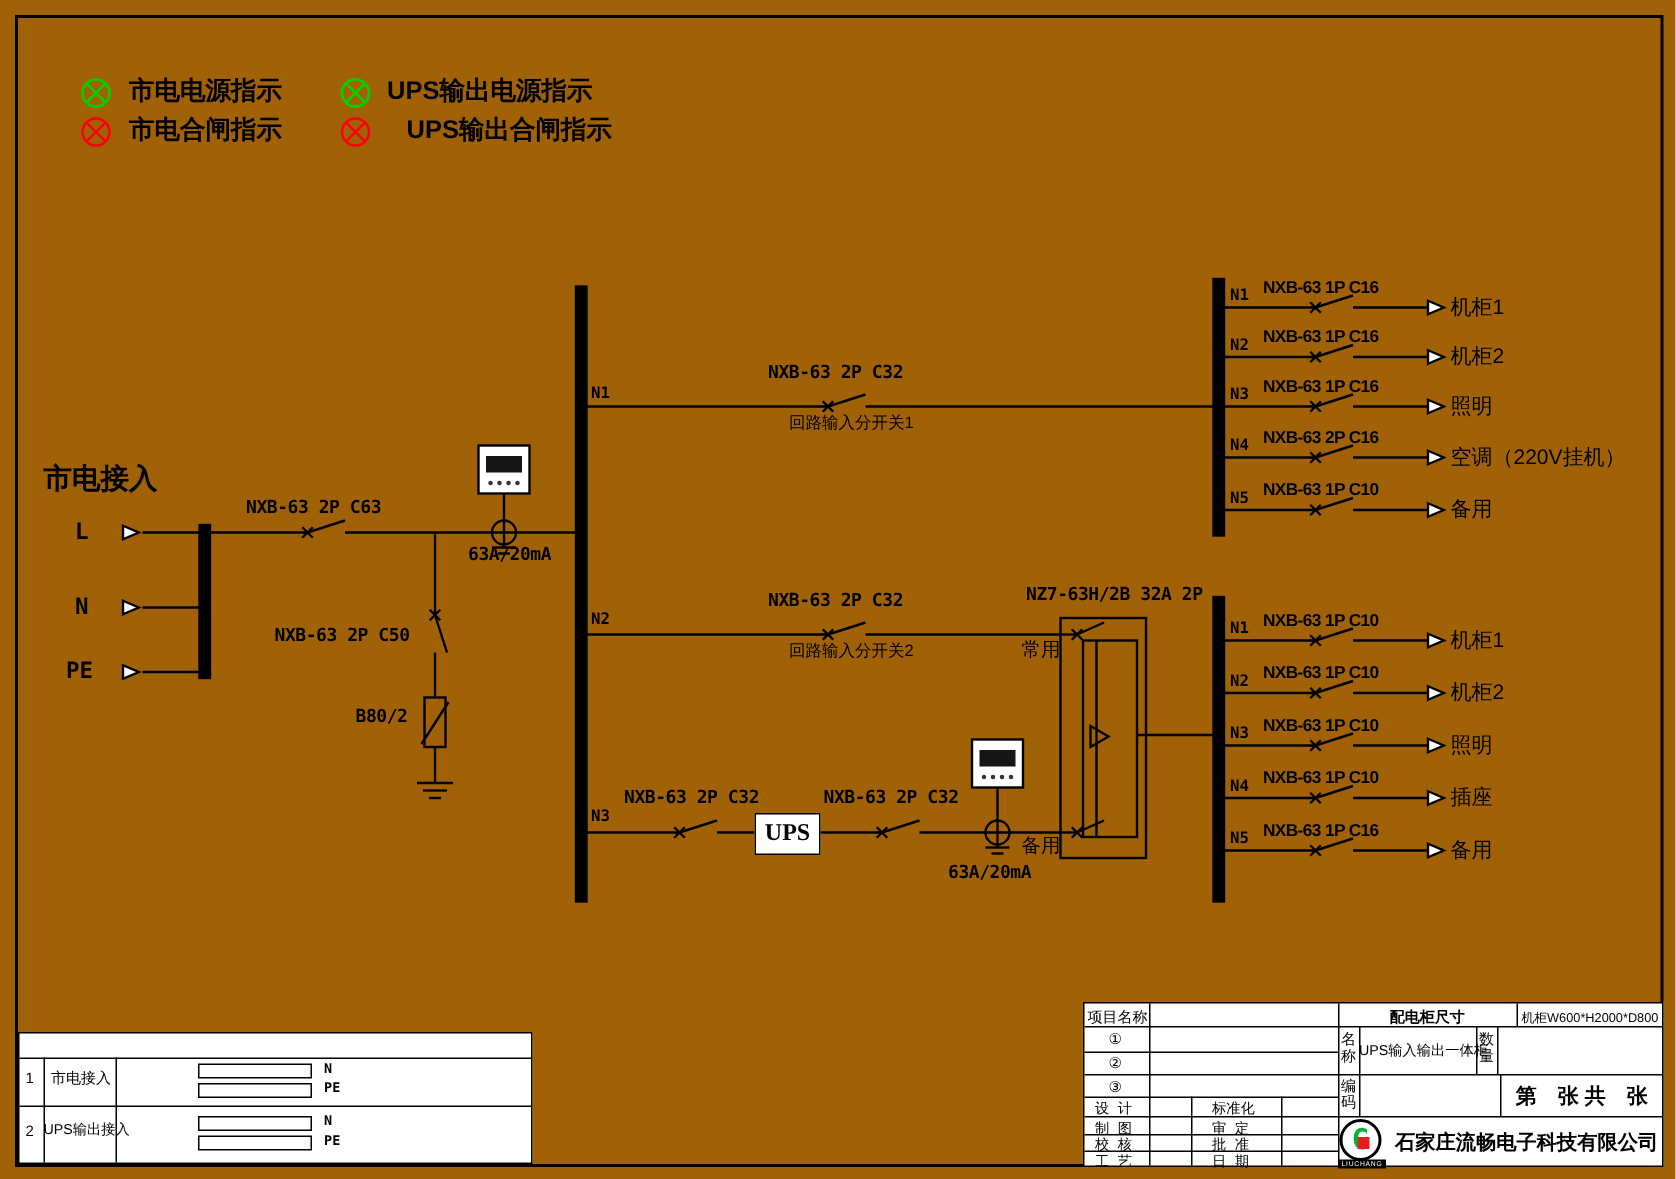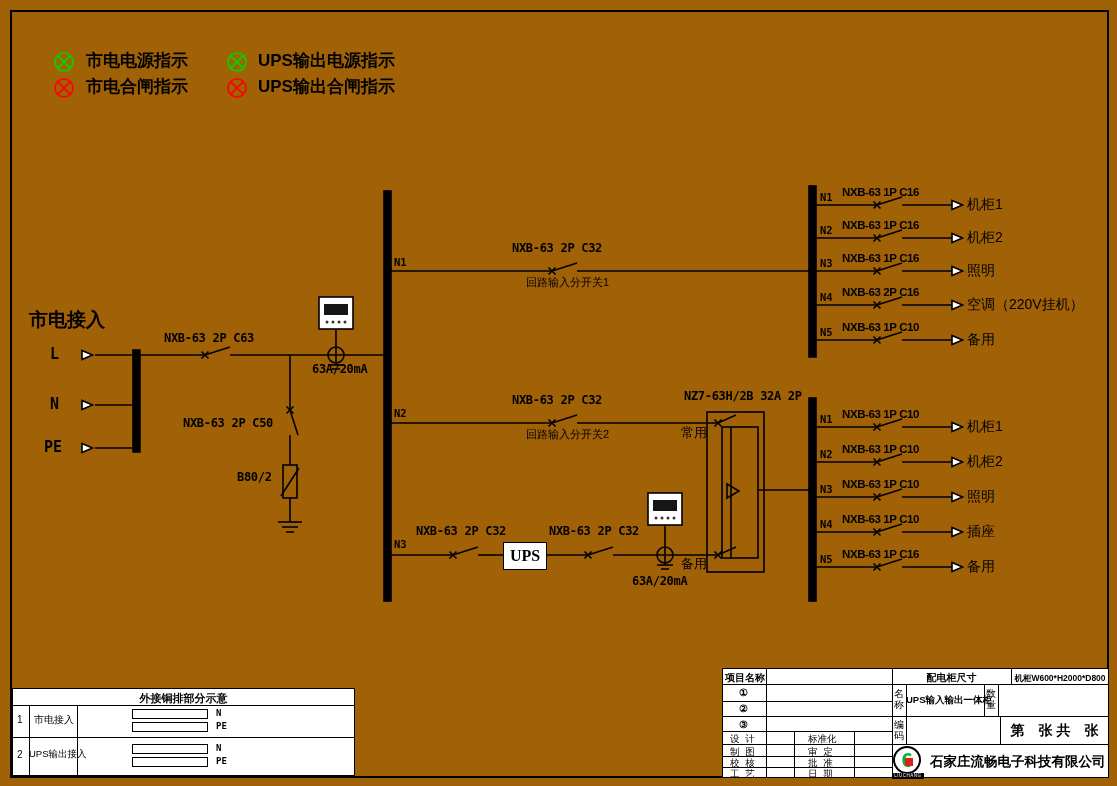--- a/index.html
+++ b/index.html
@@ -20,21 +20,21 @@
   .upsbox{position:absolute;left:503px;top:542px;width:42px;height:26px;border:1.6px solid #000;
           display:flex;align-items:center;justify-content:center;
           font-family:Liberation Serif, serif;font-weight:bold;font-size:16px;background:#fff;}
   
   #bbt{position:absolute;left:12px;top:688px;width:341px;height:86px;border:1.6px solid #000;background:#fff;}
   #bbt .hline,#bbt .vline,#tb .hline,#tb .vline{position:absolute;background:#000;}
   .bar{position:absolute;width:74px;height:8px;border:1.5px solid #000;background:#fff;}
   .barlbl{position:absolute;font-family:"DejaVu Sans Mono",monospace;font-weight:bold;font-size:9px;}
   
   #tb{position:absolute;left:722px;top:668px;width:385px;height:108px;border:1.4px solid #000;background:#fff;}
-  .tbl{position:absolute;font-size:10px;white-space:nowrap;font-weight:bold;}
+  .tbl{position:absolute;font-size:10px;white-space:nowrap;}
   .tbs{position:absolute;font-size:9.5px;white-space:nowrap;font-family:Liberation Mono, monospace;}
   .vert{position:absolute;width:12px;font-size:10px;line-height:11px;word-break:break-all;text-align:center;white-space:normal;}
   #logo{position:absolute;left:170px;top:77px;width:24px;height:24px;border:2.5px solid #000;border-radius:50%;
         display:flex;align-items:center;justify-content:center;}
   #logo .g{font-family:"DejaVu Sans Mono",monospace;font-weight:bold;font-size:19px;color:#00b43c;line-height:1;}
   #logo .sq{position:absolute;width:8px;height:8px;background:#e02020;left:10px;top:10px;}
   #logoband{position:absolute;left:169px;top:104px;width:32px;height:6px;background:#000;color:#fff;
             font-size:4.5px;text-align:center;line-height:6px;letter-spacing:0.5px;overflow:hidden;}
 </style>
 </head>
@@ -217,21 +217,21 @@
           </g>
           <line x1="902" y1="567" x2="952" y2="567"></line>
           <use href="#arr" x="952" y="567"></use>
       </g>
     </g>
   </svg>
 
   <div class="t zh17" style="left:86px;top:52px">市电电源指示</div>
   <div class="t zh17" style="left:258px;top:52px">UPS输出电源指示</div>
   <div class="t zh17" style="left:86px;top:78px">市电合闸指示</div>
-  <div class="t zh17" style="left:258px;top:78px">UPS输出合闸指示</div>
+  <div class="t zh17" style="left:271px;top:78px">UPS输出合闸指示</div>
 
   <div class="t title" style="left:29px;top:310px">市电接入</div>
   <div class="t mono15" style="left:50px;top:346px">L</div>
   <div class="t mono15" style="left:50px;top:396px">N</div>
   <div class="t mono15" style="left:44px;top:439px">PE</div>
   <div class="t mono" style="left:164px;top:332px">NXB-63 2P C63</div>
   <div class="t mono" style="left:183px;top:417px">NXB-63 2P C50</div>
   <div class="t mono" style="left:237px;top:471px">B80/2</div>
   <div class="t mono" style="left:312px;top:363px">63A/20mA</div>
 
@@ -281,21 +281,20 @@
   <div class="t zh14" style="left:967px;top:524px">插座</div>
   <div class="t mono10" style="left:820px;top:554px">N5</div>
   <div class="t mono11" style="left:842px;top:548px">NXB-63 1P C16</div>
   <div class="t zh14" style="left:967px;top:559px">备用</div>
 
   <div id="bbt">
     <div class="hline" style="left:0;top:16px;width:341px;height:1px"></div>
     <div class="hline" style="left:0;top:48px;width:341px;height:1px"></div>
     <div class="vline" style="left:16px;top:16px;width:1px;height:70px"></div>
     <div class="vline" style="left:64px;top:16px;width:1px;height:70px"></div>
-    <div class="t" style="left:0;top:3px;width:341px;text-align:center;font-size:11px;font-weight:bold">外接铜排部分示意</div>
     <div class="t" style="left:4px;top:25px;font-size:10px">1</div>
     <div class="t" style="left:18px;top:25px;width:46px;text-align:center;font-size:10px">市电接入</div>
     <div class="bar" style="left:119px;top:20px"></div>
     <div class="barlbl" style="left:203px;top:19px">N</div>
     <div class="bar" style="left:119px;top:33px"></div>
     <div class="barlbl" style="left:203px;top:32px">PE</div>
     <div class="t" style="left:4px;top:60px;font-size:10px">2</div>
     <div class="t" style="left:16px;top:60px;width:48px;text-align:center;font-size:9.5px">UPS输出接入</div>
     <div class="bar" style="left:119px;top:55px"></div>
     <div class="barlbl" style="left:203px;top:54px">N</div>

